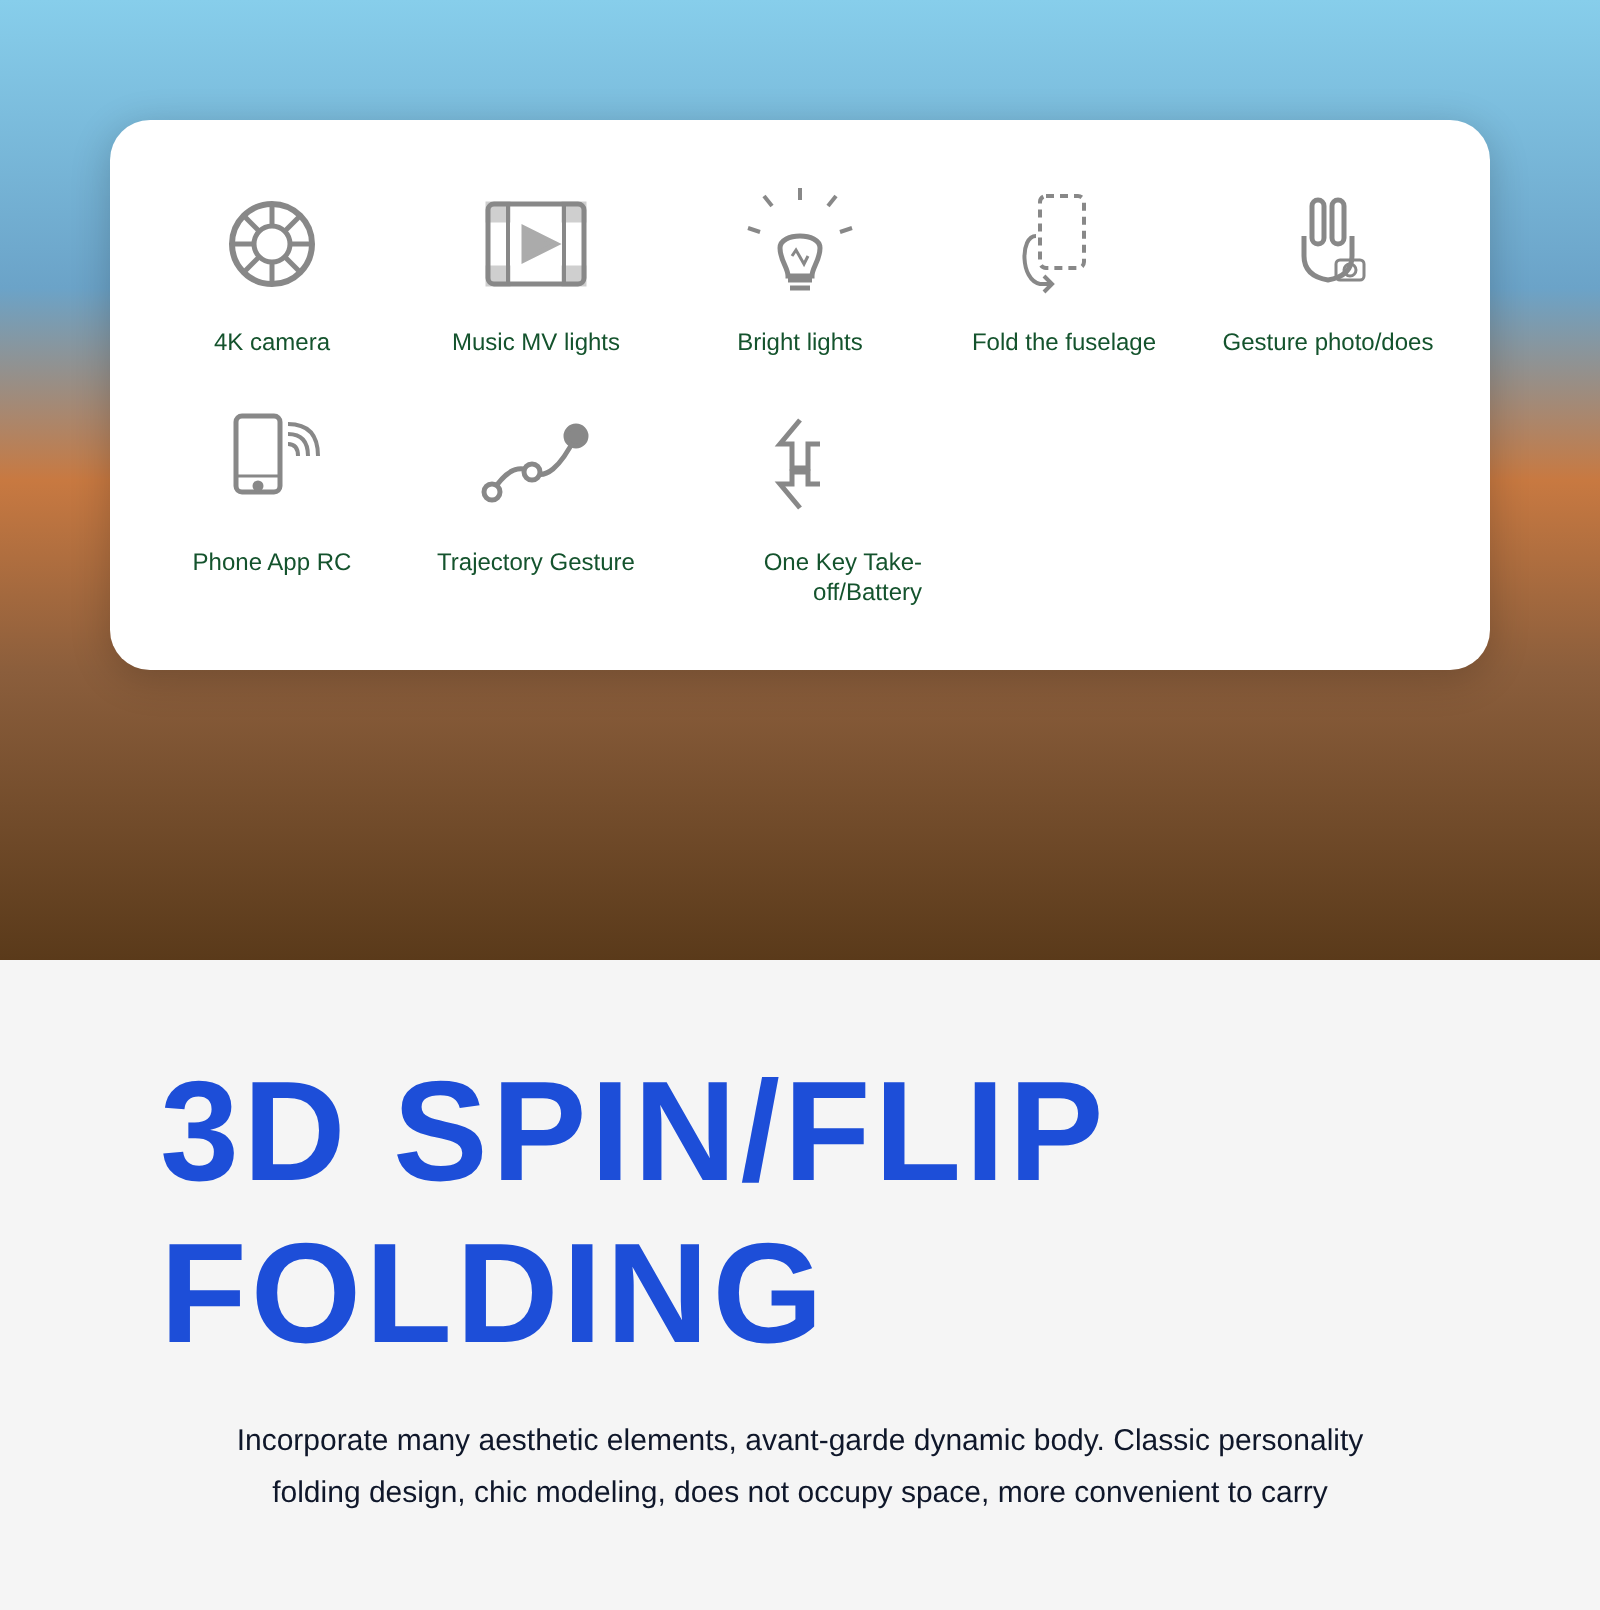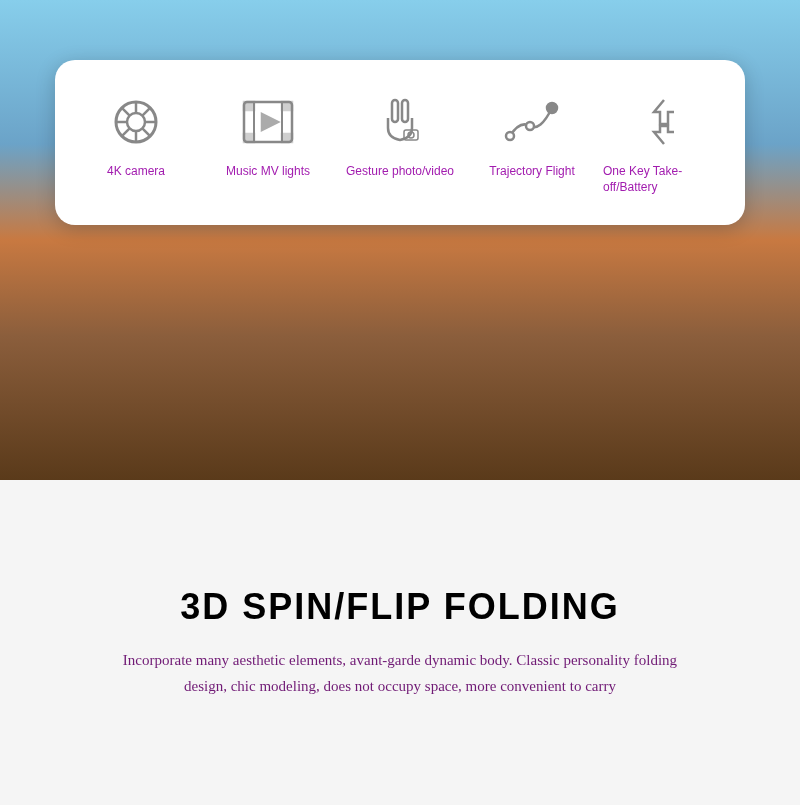--- a/index.html
+++ b/index.html
@@ -61,52 +61,51 @@
       color: #888;
     }
 
     .feature-icon svg {
       width: 100%;
       height: 100%;
     }
 
     .feature-label {
       font-size: 12px;
-      color: #a21caf;
-      text-align: left;
+      color: #14532d;
+      text-align: right;
       line-height: 1.3;
     }
 
     
     .bottom-section {
       width: 800px;
       height: 325px;
       background: #f5f5f5;
       display: flex;
       flex-direction: column;
       align-items: center;
       justify-content: center;
       padding: 30px 80px;
     }
 
     .main-title {
-      font-size: 36px;
+      font-size: 71px;
       font-weight: 900;
-      color: #000000;
+      color: #1d4ed8;
       letter-spacing: 2px;
       margin-bottom: 20px;
     }
 
     .sub-text {
       font-size: 15px;
-      color: #701a75;
+      color: #0f172a;
       text-align: center;
       line-height: 1.7;
       max-width: 600px;
-      font-family: Liberation Serif, serif;
     }
   </style>
 </head>
 <body>
 
 <div class="top-section">
   <div class="bridge-bg"></div>
 
   <div class="feature-card">
     <div class="features-grid">
@@ -136,53 +135,99 @@
             <rect x="46" y="44" width="10" height="8" fill="#888" opacity="0.4"></rect>
             <line x1="18" y1="12" x2="18" y2="52" stroke="#888" stroke-width="2"></line>
             <line x1="46" y1="12" x2="46" y2="52" stroke="#888" stroke-width="2"></line>
 
             <polygon points="26,24 26,40 42,32" fill="#888" opacity="0.7"></polygon>
           </svg>
         </div>
         <span class="feature-label">Music MV lights</span>
       </div>
 
-
+      <div class="feature-item">
+        <div class="feature-icon">
+          <svg viewBox="0 0 64 64" fill="none" stroke="#888" stroke-width="2.5">
+
+            <line x1="32" y1="4" x2="32" y2="10" stroke="#888" stroke-width="2"></line>
+            <line x1="50" y1="8" x2="46" y2="13" stroke="#888" stroke-width="2"></line>
+            <line x1="58" y1="24" x2="52" y2="26" stroke="#888" stroke-width="2"></line>
+            <line x1="14" y1="8" x2="18" y2="13" stroke="#888" stroke-width="2"></line>
+            <line x1="6" y1="24" x2="12" y2="26" stroke="#888" stroke-width="2"></line>
+
+            <path d="M22 34 C22 26 42 26 42 34 C42 40 38 44 38 48 L26 48 C26 44 22 40 22 34Z" stroke="#888" stroke-width="2.5"></path>
+            <line x1="26" y1="50" x2="38" y2="50" stroke="#888" stroke-width="2.5"></line>
+            <line x1="27" y1="54" x2="37" y2="54" stroke="#888" stroke-width="2.5"></line>
+
+            <path d="M28 38 L30 35 L34 42 L36 38" stroke="#888" stroke-width="1.5" fill="none"></path>
+          </svg>
+        </div>
+        <span class="feature-label">Bright lights</span>
+      </div>
+
+      <div class="feature-item">
+        <div class="feature-icon">
+          <svg viewBox="0 0 64 64" fill="none" stroke="#888" stroke-width="2.5">
+
+            <rect x="20" y="8" width="22" height="36" rx="3" stroke="#888" stroke-width="2" stroke-dasharray="4,3"></rect>
+
+            <path d="M18 28 C10 28 10 50 20 52 L26 52" stroke="#888" stroke-width="2" fill="none"></path>
+            <polyline points="22,48 26,52 22,56" stroke="#888" stroke-width="2" fill="none"></polyline>
+          </svg>
+        </div>
+        <span class="feature-label">Fold the fuselage</span>
+      </div>
 
       <div class="feature-item">
         <div class="feature-icon">
           <svg viewBox="0 0 64 64" fill="none" stroke="#888" stroke-width="2.5">
 
             <rect x="24" y="10" width="6" height="22" rx="3" stroke="#888" stroke-width="2.5"></rect>
             <rect x="34" y="10" width="6" height="22" rx="3" stroke="#888" stroke-width="2.5"></rect>
 
             <path d="M20 28 L20 38 Q20 48 32 50 Q44 48 44 38 L44 28" stroke="#888" stroke-width="2.5" fill="none"></path>
 
             <rect x="36" y="40" width="14" height="10" rx="2" stroke="#888" stroke-width="1.5"></rect>
             <circle cx="43" cy="45" r="3" stroke="#888" stroke-width="1.5"></circle>
           </svg>
         </div>
-        <span class="feature-label">Gesture photo/video</span>
-      </div>
-
-
+        <span class="feature-label">Gesture photo/does</span>
+      </div>
+
+
+      <div class="feature-item">
+        <div class="feature-icon">
+          <svg viewBox="0 0 64 64" fill="none" stroke="#888" stroke-width="2.5">
+
+            <rect x="14" y="8" width="22" height="38" rx="3" stroke="#888" stroke-width="2.5"></rect>
+            <line x1="14" y1="38" x2="36" y2="38" stroke="#888" stroke-width="1.5"></line>
+            <circle cx="25" cy="43" r="1.5" fill="#888"></circle>
+
+            <path d="M40 22 Q45 22 45 28" stroke="#888" stroke-width="2" fill="none"></path>
+            <path d="M40 17 Q50 17 50 28" stroke="#888" stroke-width="2" fill="none"></path>
+            <path d="M40 12 Q55 12 55 28" stroke="#888" stroke-width="2" fill="none"></path>
+          </svg>
+        </div>
+        <span class="feature-label">Phone App RC</span>
+      </div>
 
 
       <div class="feature-item">
         <div class="feature-icon">
           <svg viewBox="0 0 64 64" fill="none" stroke="#888" stroke-width="2.5">
 
             <path d="M10 46 Q20 30 30 36 Q40 42 52 18" stroke="#888" stroke-width="2.5" fill="none"></path>
 
             <circle cx="10" cy="46" r="4" fill="white" stroke="#888" stroke-width="2.5"></circle>
             <circle cx="30" cy="36" r="4" fill="white" stroke="#888" stroke-width="2.5"></circle>
             <circle cx="52" cy="18" r="5" fill="#888"></circle>
           </svg>
         </div>
-        <span class="feature-label">Trajectory Flight</span>
+        <span class="feature-label">Trajectory Gesture</span>
       </div>
 
       <div class="feature-item">
         <div class="feature-icon">
           <svg viewBox="0 0 64 64" fill="none" stroke="#888" stroke-width="2.5">
 
             <polyline points="32,10 22,22 28,22 28,34 36,34 36,22 42,22" stroke="#888" stroke-width="2.5" fill="none"></polyline>
 
             <polyline points="32,54 22,42 28,42 28,36 36,36 36,42 42,42" stroke="#888" stroke-width="2.5" fill="none"></polyline>
           </svg>

